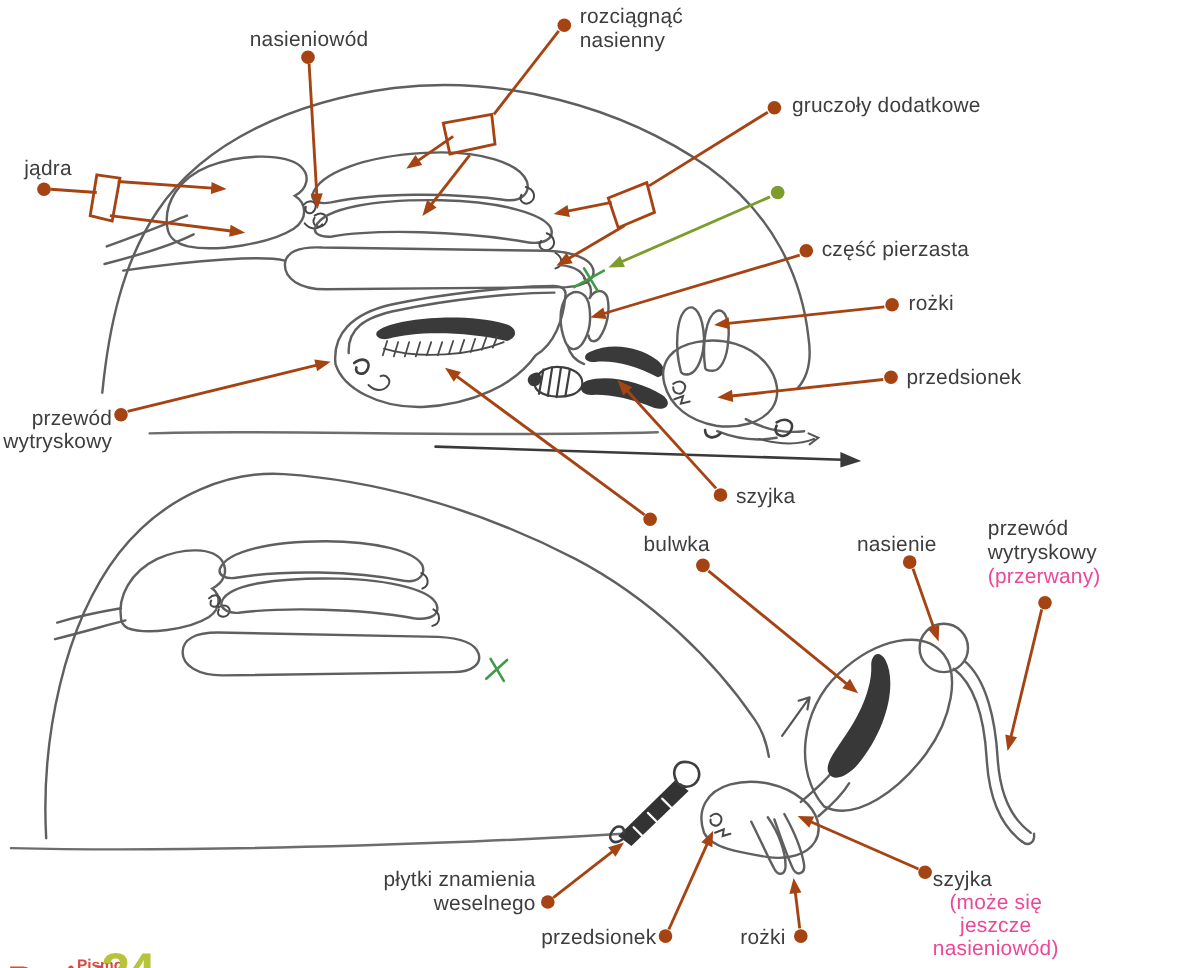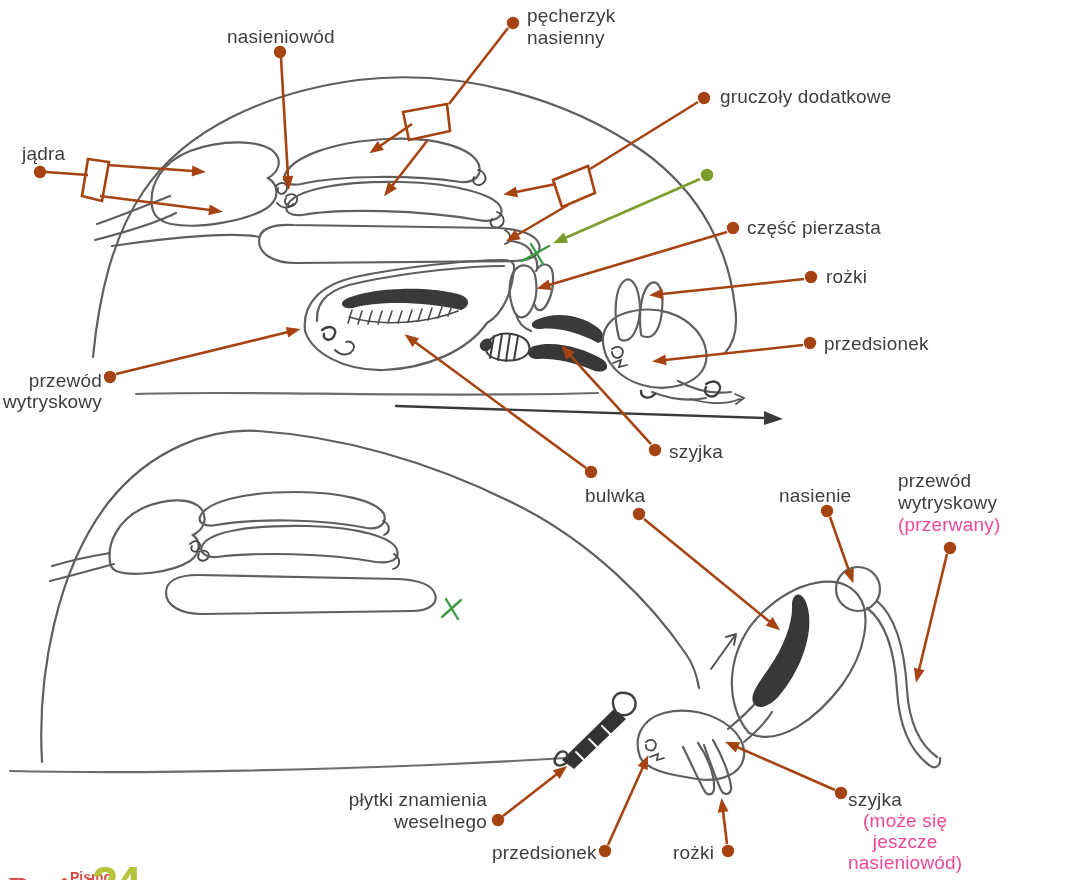--- a/index.html
+++ b/index.html
@@ -273,21 +273,21 @@
     <g stroke="#7d9c2b" stroke-width="2.6" fill="none">
       <circle cx="707" cy="175" r="6.2" fill="#7d9c2b" stroke="none"></circle>
       <path d="M 700,179 L 565,238" marker-end="url(#ahg)"></path>
     </g>
   </g>
 </svg>
 
 <div class="lbl" style="left:22px;top:143px;">jądra</div>
 <div class="lbl" style="left:227px;top:26px;">nasieniowód</div>
 <div class="lbl" style="left:527px;top:5px;line-height:22px;">
-  <span class="ln">pęcherzyk</span>
+  <span class="ln">rozciągnąć</span>
   <span class="ln">nasienny</span>
 </div>
 <div class="lbl" style="left:720px;top:86px;">gruczoły dodatkowe</div>
 <div class="lbl" style="left:747px;top:217px;">część pierzasta</div>
 <div class="lbl" style="left:826px;top:266px;">rożki</div>
 <div class="lbl" style="left:824px;top:333px;">przedsionek</div>
 <div class="lbl ra" style="left:-2px;top:370px;width:104px;">
   <span class="ln">przewód</span>
   <span class="ln">wytryskowy</span>
 </div>

